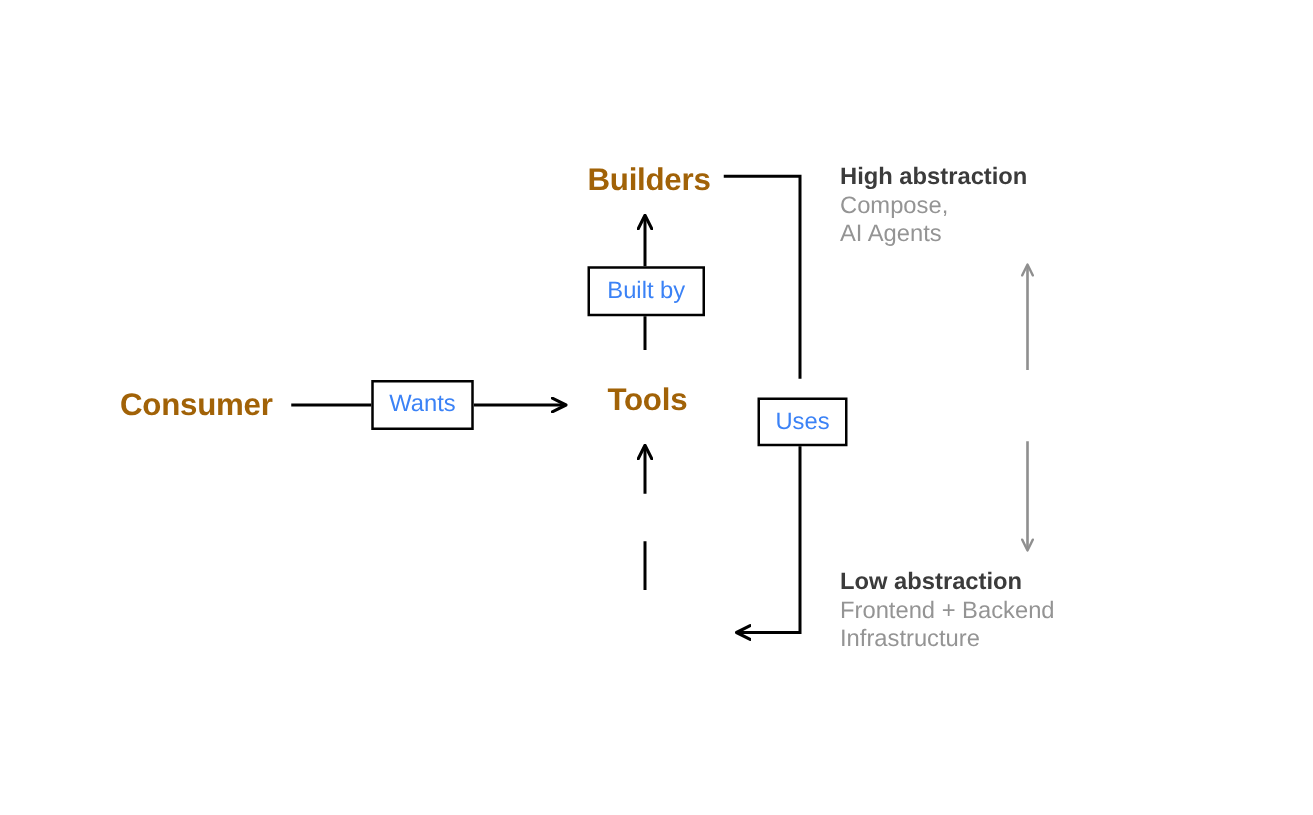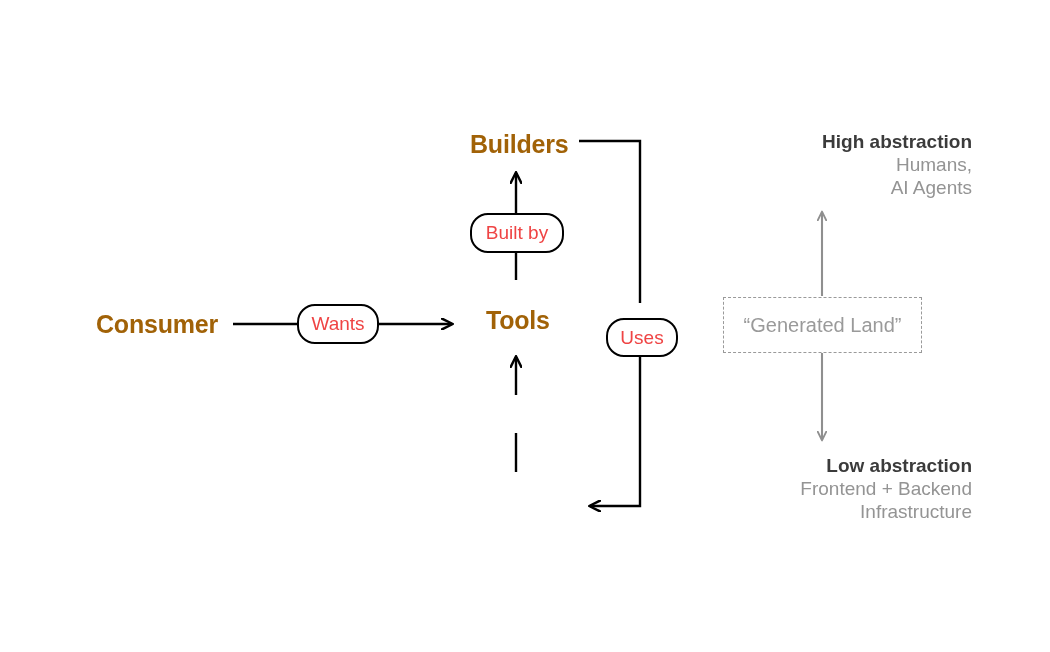--- a/index.html
+++ b/index.html
@@ -33,43 +33,43 @@
     letter-spacing: -0.2px;
   }
   .node-label.big {
     font-size: 25px;
   }
   .pill {
     position: absolute;
     box-sizing: border-box;
     background: #ffffff;
     border: 2.2px solid #000000;
-    border-radius: 18px;
-    color: #ef4444;
+    border-radius: 0;
+    color: #3b82f6;
     font-size: 19px;
     display: flex;
     align-items: center;
     justify-content: center;
     white-space: nowrap;
   }
   .dashed-box {
     position: absolute;
     box-sizing: border-box;
     background: #ffffff;
     border: 1.6px dashed #9a9a9a;
     display: flex;
     align-items: center;
     justify-content: center;
     color: #9a9a9a;
     font-size: 20px;
     white-space: nowrap;
   }
   .abs-group {
     position: absolute;
-    text-align: right;
+    text-align: left;
     white-space: nowrap;
     line-height: 1.22;
   }
   .abs-title {
     font-size: 19px;
     font-weight: bold;
     color: #3b3b3b;
     display: block;
   }
   .abs-sub {
@@ -121,25 +121,24 @@
   <div class="node-label big" style="left:486px; top:306px;">Tools</div>
 
 
   <div class="pill" style="left:297px; top:304px; width:82px; height:40px;">Wants</div>
 
   <div class="pill" style="left:470px; top:213px; width:94px; height:40px;">Built by</div>
 
 
   <div class="pill" style="left:606px; top:318px; width:72px; height:39px;">Uses</div>
 
-  <div class="dashed-box" style="left:723px; top:297px; width:199px; height:56px;">“Generated Land”</div>
 
   <div class="abs-group" style="left:672px; top:130px; width:300px;">
     <span class="abs-title">High abstraction</span>
-    <span class="abs-sub">Humans,</span>
+    <span class="abs-sub">Compose,</span>
     <span class="abs-sub">AI Agents</span>
   </div>
 
   <div class="abs-group" style="left:672px; top:454px; width:300px;">
     <span class="abs-title">Low abstraction</span>
     <span class="abs-sub">Frontend + Backend</span>
     <span class="abs-sub">Infrastructure</span>
   </div>
 
 </div>

